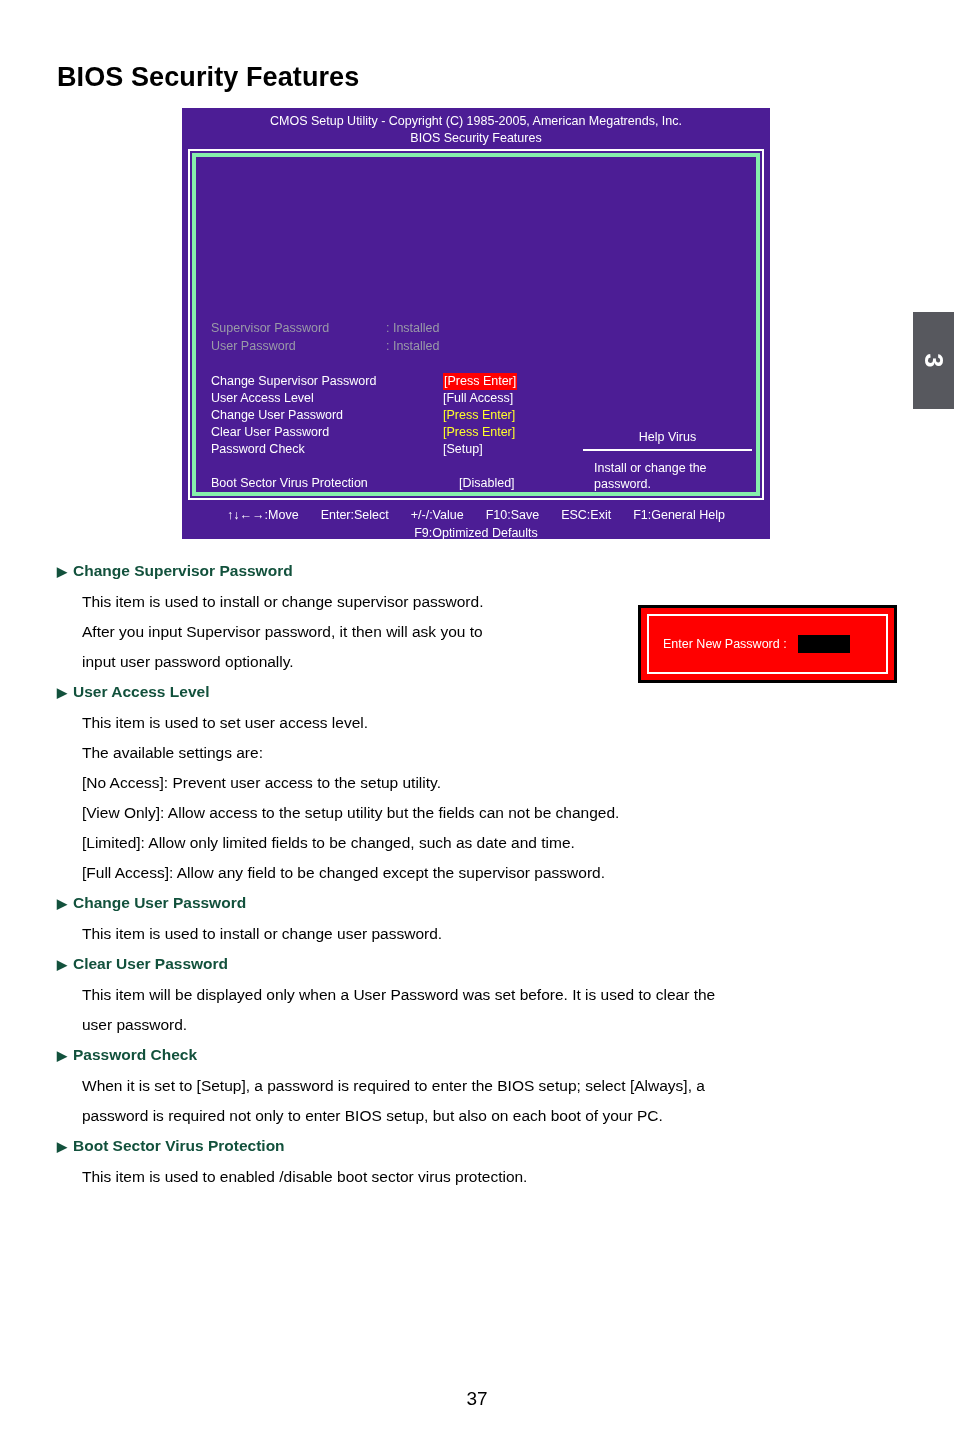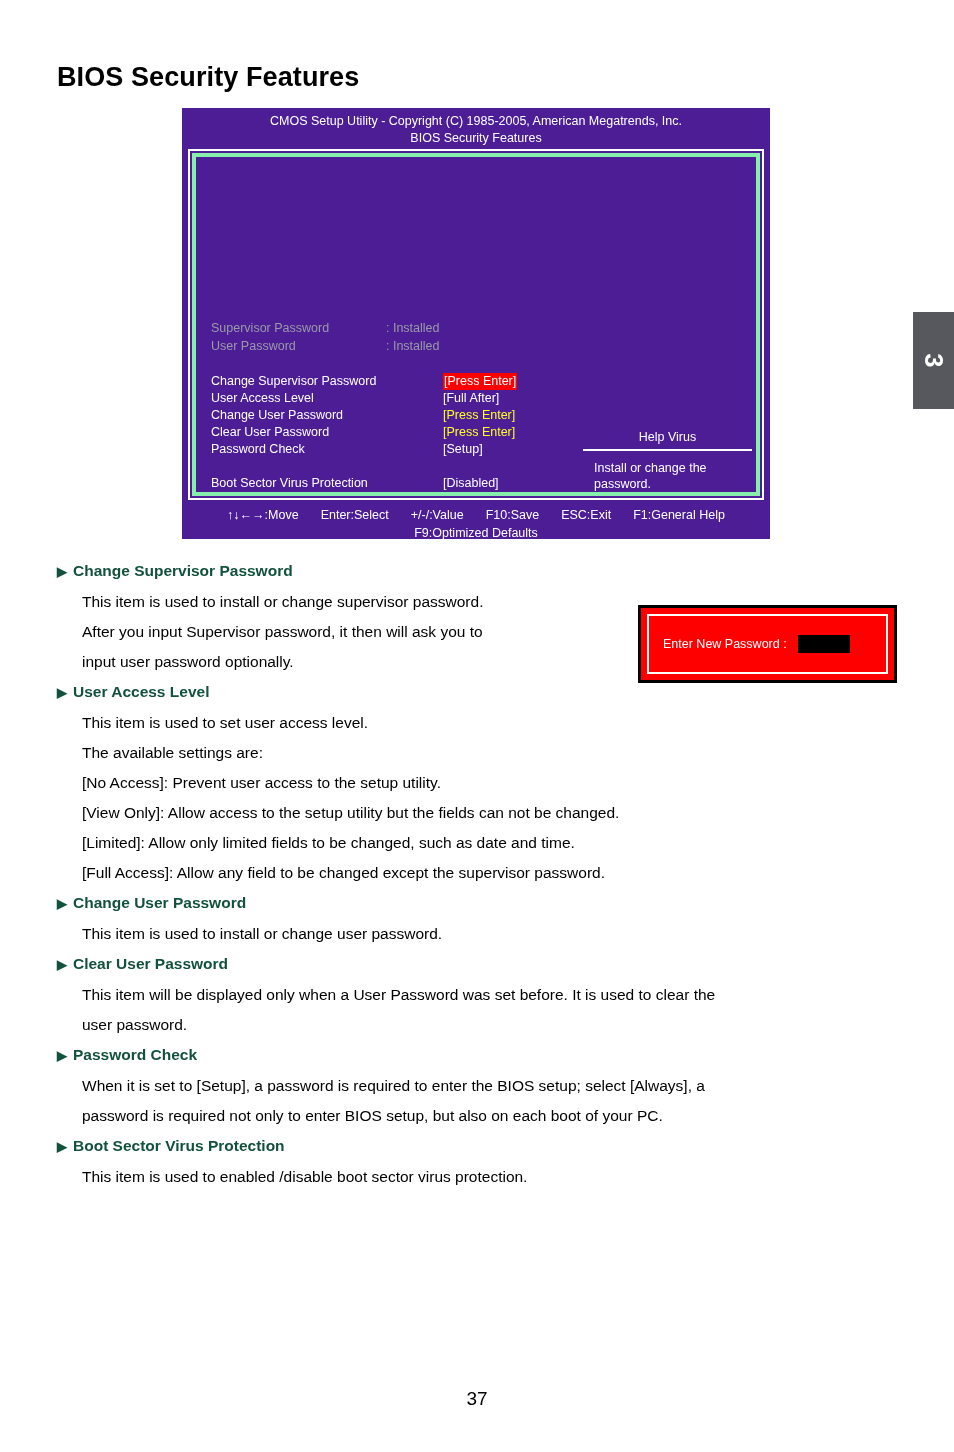--- a/index.html
+++ b/index.html
@@ -129,21 +129,21 @@
   }
   .bios-row .r-label { display: inline-block; width: 232px; color: #ffffff; }
   .bios-row .r-value { display: inline-block; color: #ffffff; }
   .bios-row .r-value.yellow { color: #ffff2a; }
   .bios-row .r-value.selected {
     background: #ff0000;
     color: #ffffff;
     padding: 0 1px;
   }
   .bios-row.spaced { margin-top: 17px; }
-  .bios-row.spaced .r-value { margin-left: 0; }
+  .bios-row.spaced .r-value { margin-left: 16px; }
 
   
   .help-title {
     text-align: center;
     line-height: 16px;
     padding-top: 8px;
     padding-bottom: 4px;
     border-bottom: 2px solid #ffffff;
     margin: 0 4px 0 0;
   }
@@ -264,21 +264,21 @@
         </div>
         <div class="status-row">
           <span class="s-label">User Password</span><span class="s-value">: Installed</span>
         </div>
 
         <div class="item-list">
           <div class="bios-row">
             <span class="r-label">Change Supervisor Password</span><span class="r-value selected">[Press Enter]</span>
           </div>
           <div class="bios-row">
-            <span class="r-label">User Access Level</span><span class="r-value">[Full After]</span>
+            <span class="r-label">User Access Level</span><span class="r-value">[Full Access]</span>
           </div>
           <div class="bios-row">
             <span class="r-label">Change User Password</span><span class="r-value yellow">[Press Enter]</span>
           </div>
           <div class="bios-row">
             <span class="r-label">Clear User Password</span><span class="r-value yellow">[Press Enter]</span>
           </div>
           <div class="bios-row">
             <span class="r-label">Password Check</span><span class="r-value">[Setup]</span>
           </div>

